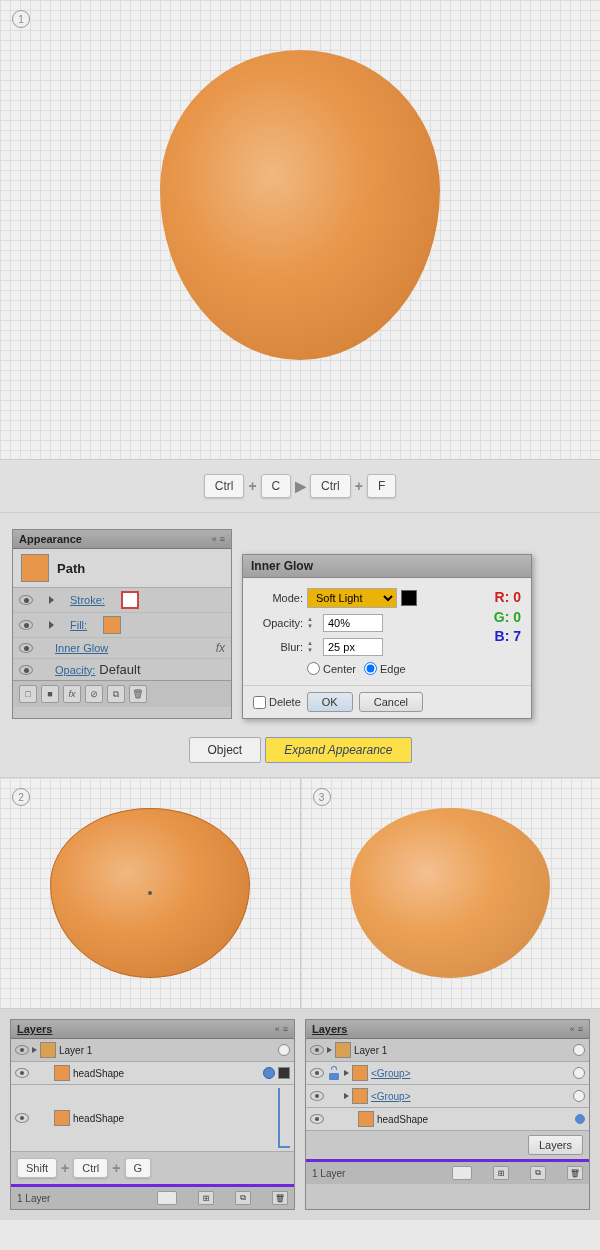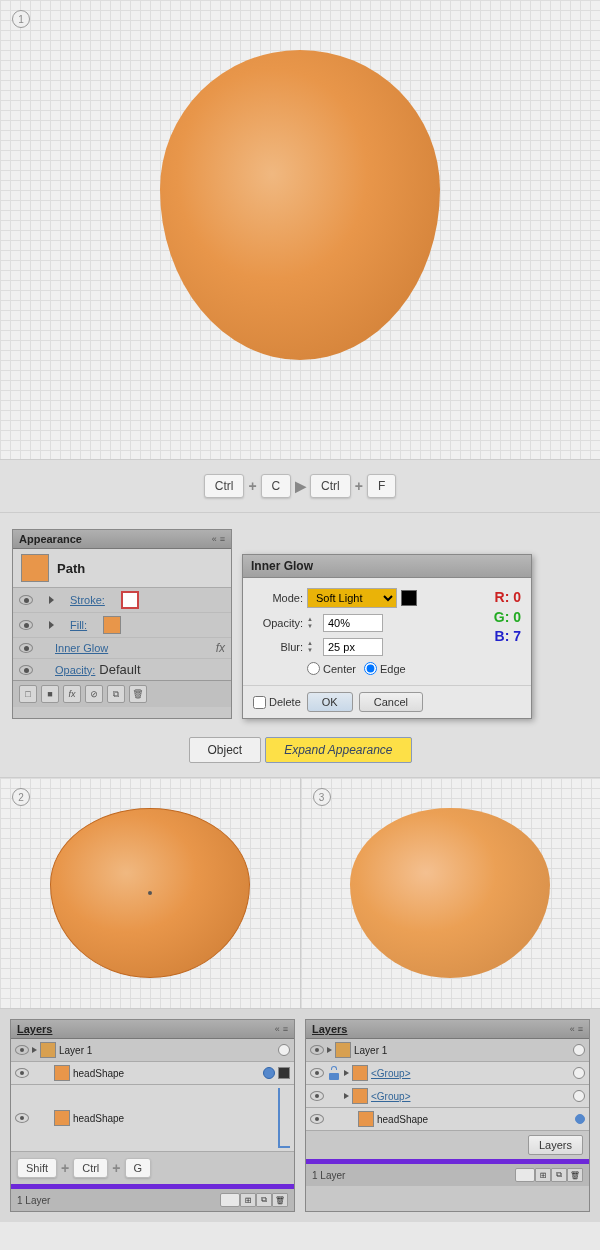--- a/index.html
+++ b/index.html
@@ -531,25 +531,25 @@
       flex-shrink: 0;
     }
     .layers-shortcuts {
       padding: 6px 6px;
       display: flex;
       align-items: center;
       gap: 4px;
     }
     .layers-footer {
       background: #b8b8b8;
-      border-top: 5px solid #6d28d9;
+      border-top: 3px solid #6d28d9;
       padding: 4px 6px;
       display: flex;
       align-items: center;
-      gap: 0;
+      gap: 21px;
       font-size: 10px;
       color: #333;
     }
     .footer-search {
       width: 20px;
       height: 14px;
       border: 1px solid #999;
       background: #e8e8e8;
       border-radius: 2px;
     }

